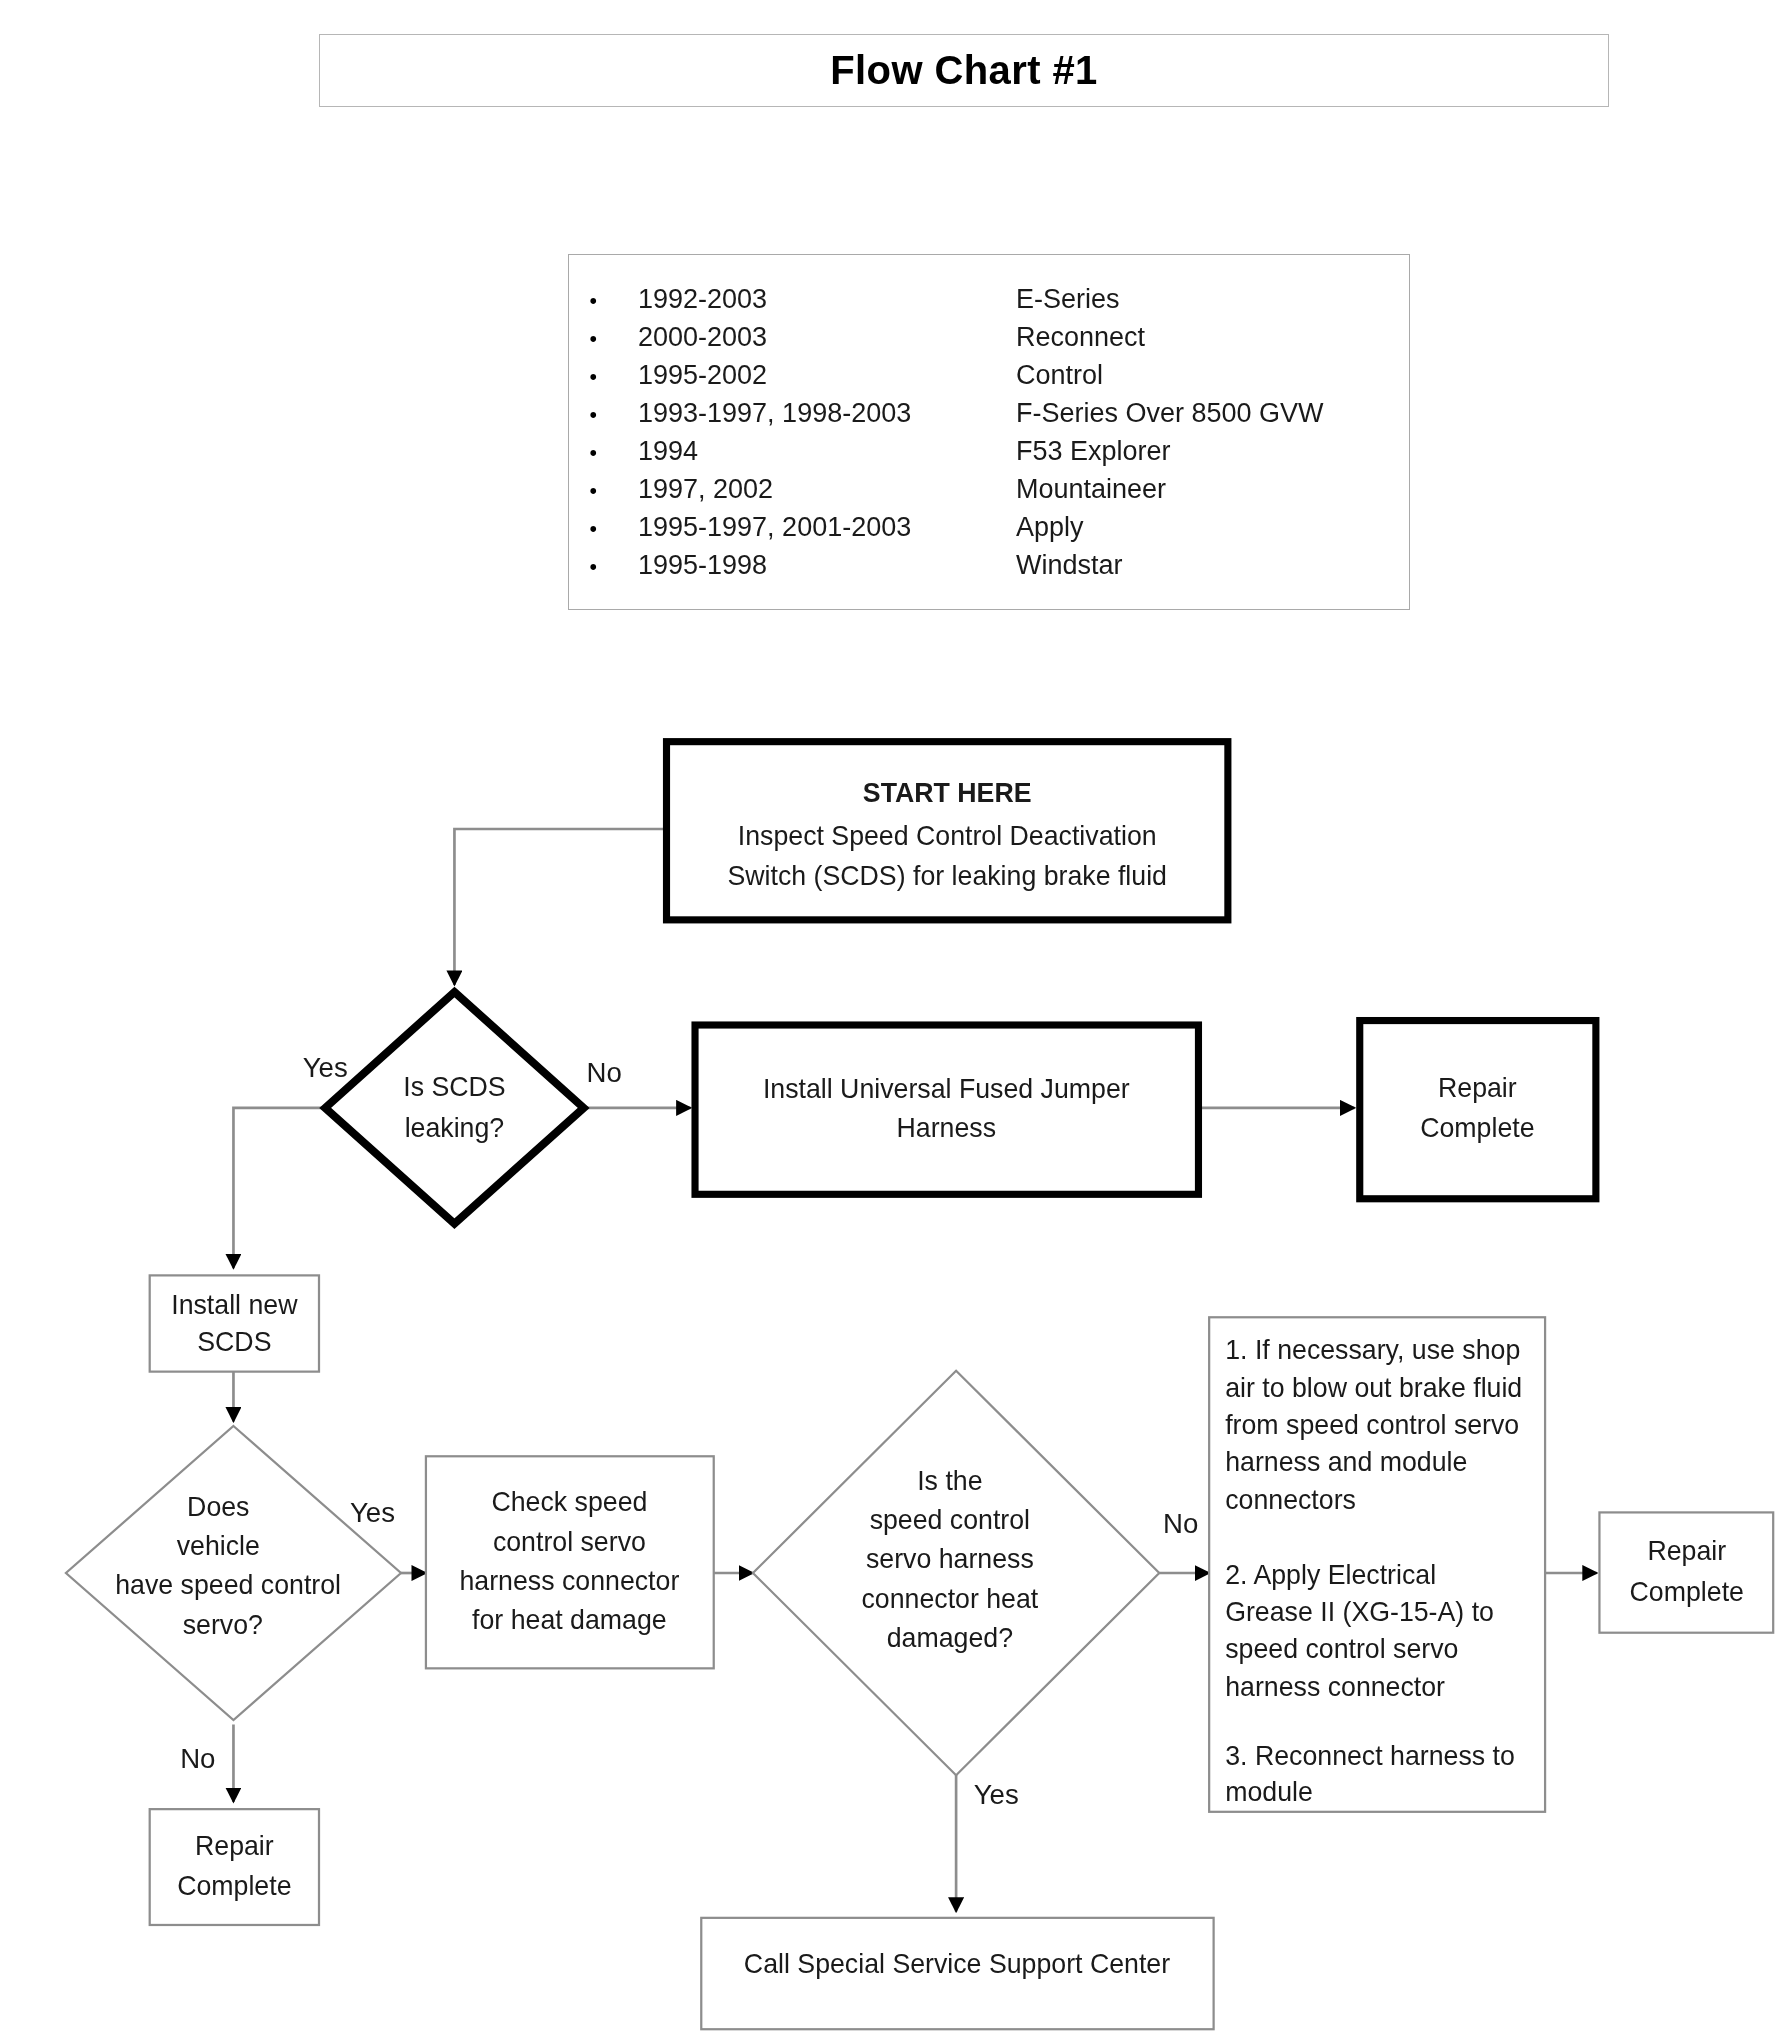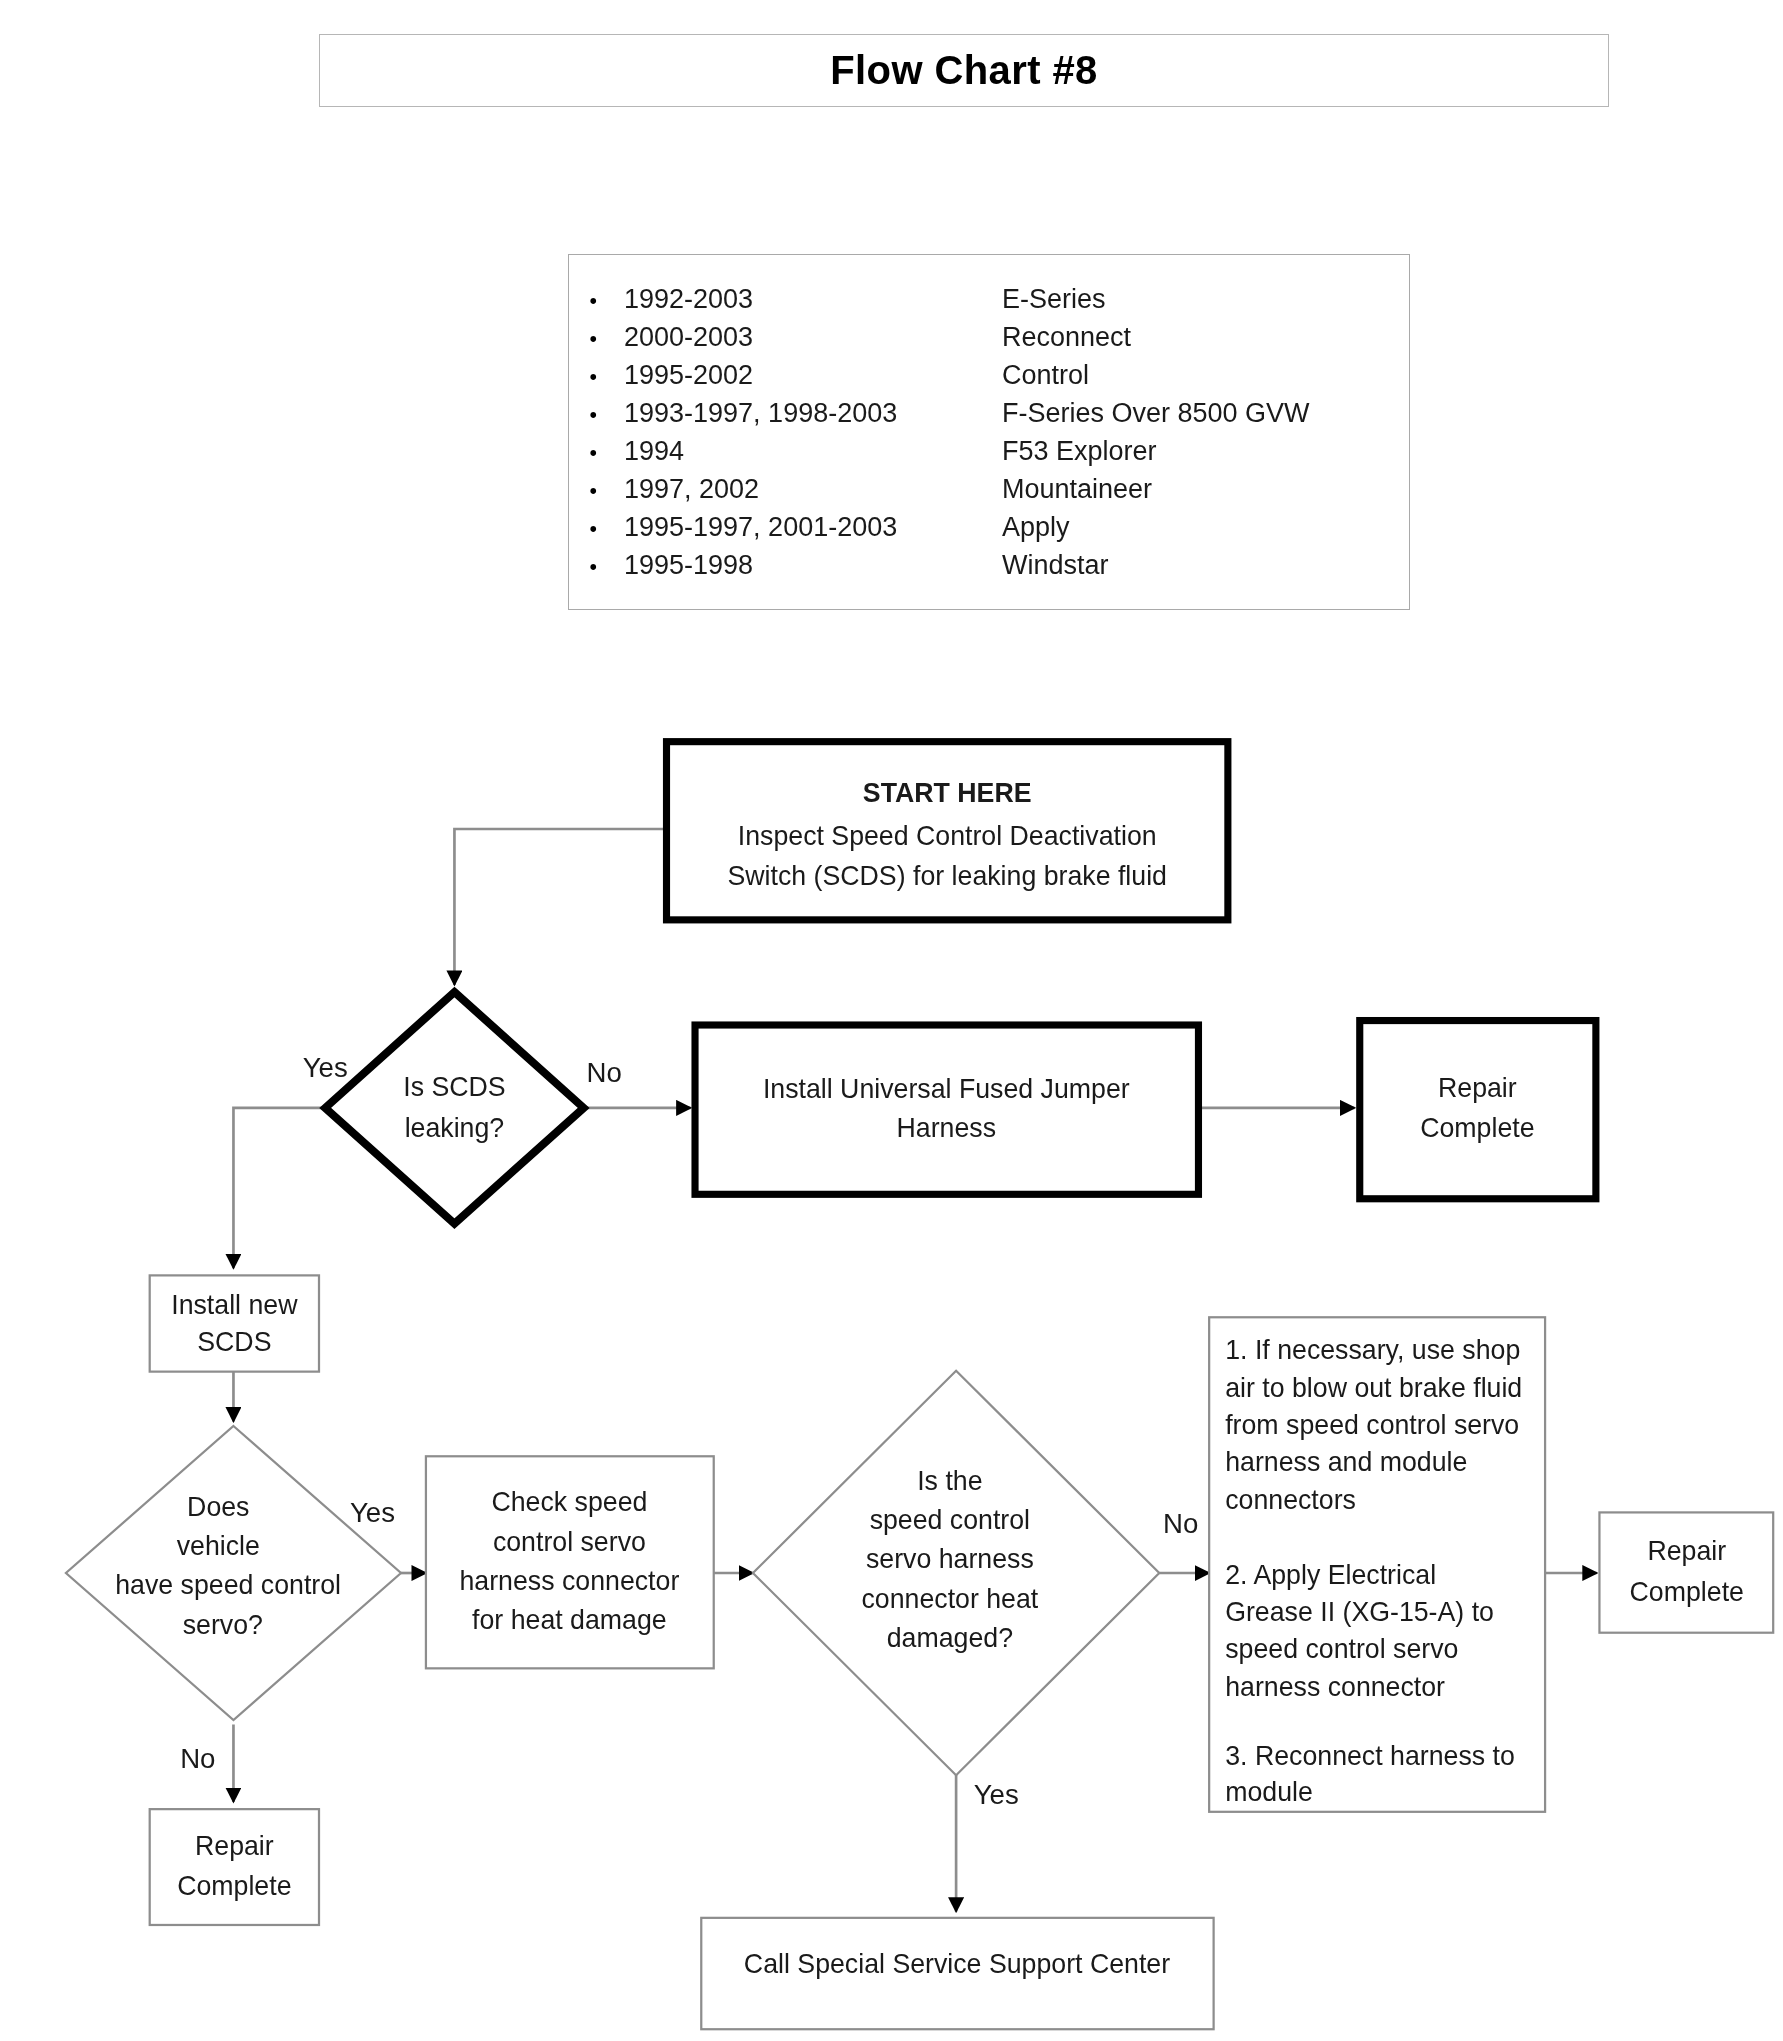--- a/index.html
+++ b/index.html
@@ -69,20 +69,21 @@
     text-align: right;
     padding-right: 27px;
     box-sizing: border-box;
     font-size: 21.4px;
     line-height: 1;
     color: #000;
   }
   .v-years {
     width: 346px;
     white-space: nowrap;
+    margin-left: 14px;
   }
   .v-model {
     white-space: nowrap;
     margin-left: 32px;
   }
 
   
   #flow {
     position: absolute;
     left: 0;
@@ -137,21 +138,21 @@
     text-anchor: middle;
     dominant-baseline: middle;
   }
 </style>
 </head>
 <body>
 
 <div id="page">
 
   <div class="title-box">
-    <span class="title-text">Flow Chart #8</span>
+    <span class="title-text">Flow Chart #1</span>
   </div>
 
   <div class="vehicle-box">
     <ul class="vehicle-list">
       <li class="vehicle-row">
         <span class="v-bullet">•</span>
         <span class="v-years">1992-2003</span>
         <span class="v-model">E-Series</span>
       </li>
       <li class="vehicle-row">

